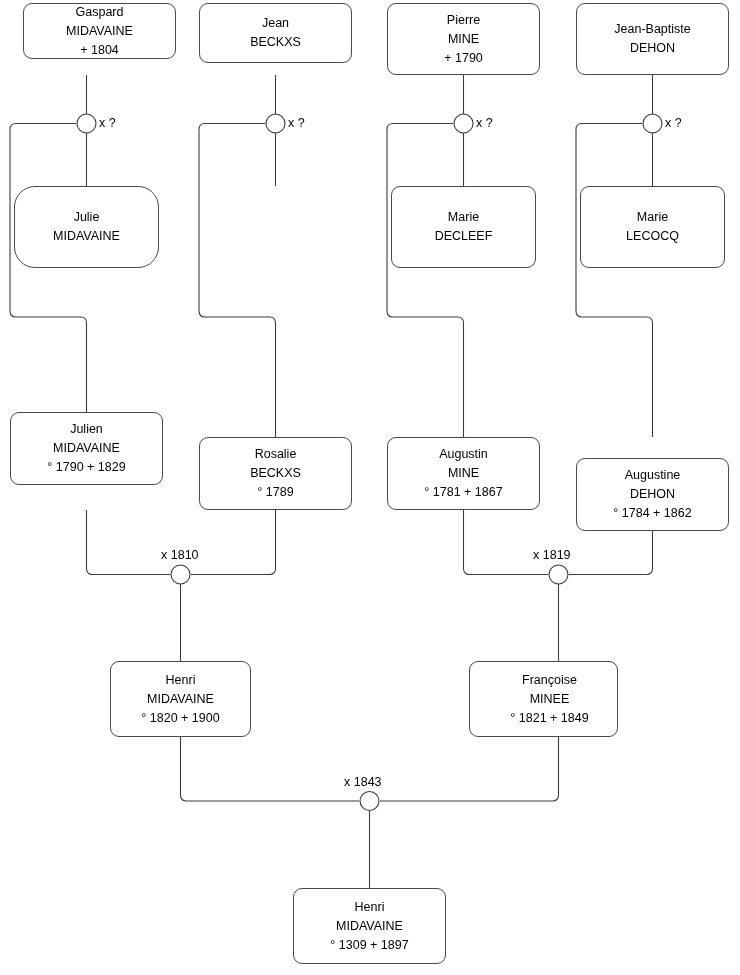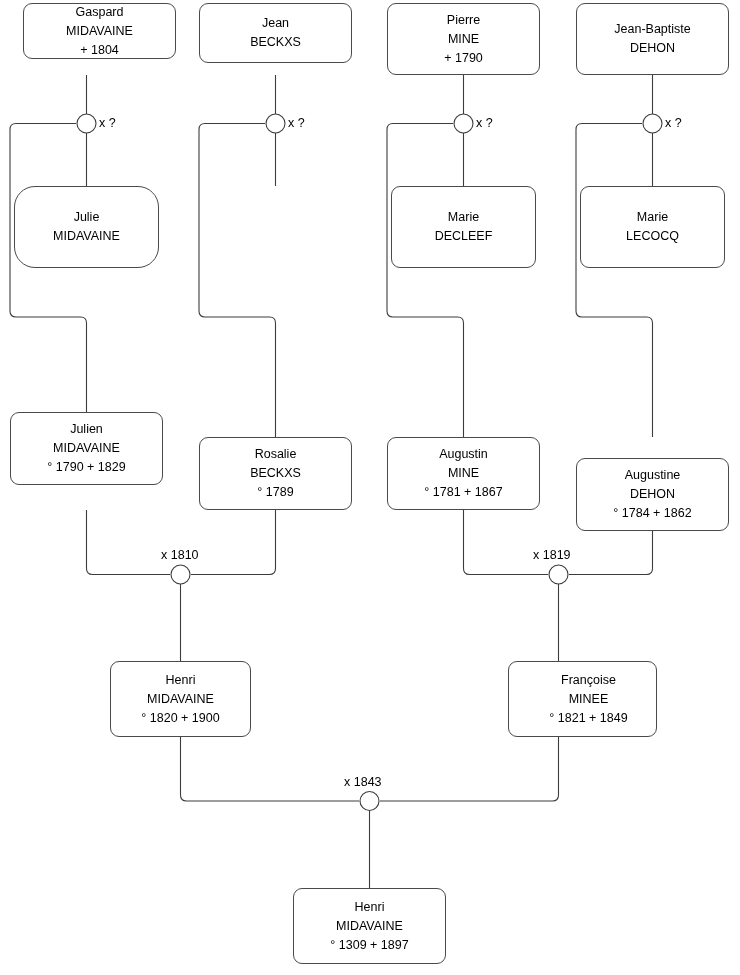--- a/index.html
+++ b/index.html
@@ -174,21 +174,21 @@
     <span class="pb-surname">DEHON</span>
     <span class="pb-dates">° 1784 + 1862</span>
   </div>
 
   <div class="person-box" style="left:110px; top:661px; width:141px; height:76px;">
     <span class="pb-given">Henri</span>
     <span class="pb-surname">MIDAVAINE</span>
     <span class="pb-dates">° 1820 + 1900</span>
   </div>
 
-  <div class="person-box" style="left:508px; top:661px; width:149px; height:76px;padding-left:12px;">
+  <div class="person-box" style="left:469px; top:661px; width:149px; height:76px;padding-left:12px;">
     <span class="pb-given">Françoise</span>
     <span class="pb-surname">MINEE</span>
     <span class="pb-dates">° 1821 + 1849</span>
   </div>
 
   <div class="person-box" style="left:293px; top:888px; width:153px; height:76px;">
     <span class="pb-given">Henri</span>
     <span class="pb-surname">MIDAVAINE</span>
     <span class="pb-dates">° 1309 + 1897</span>
   </div>

